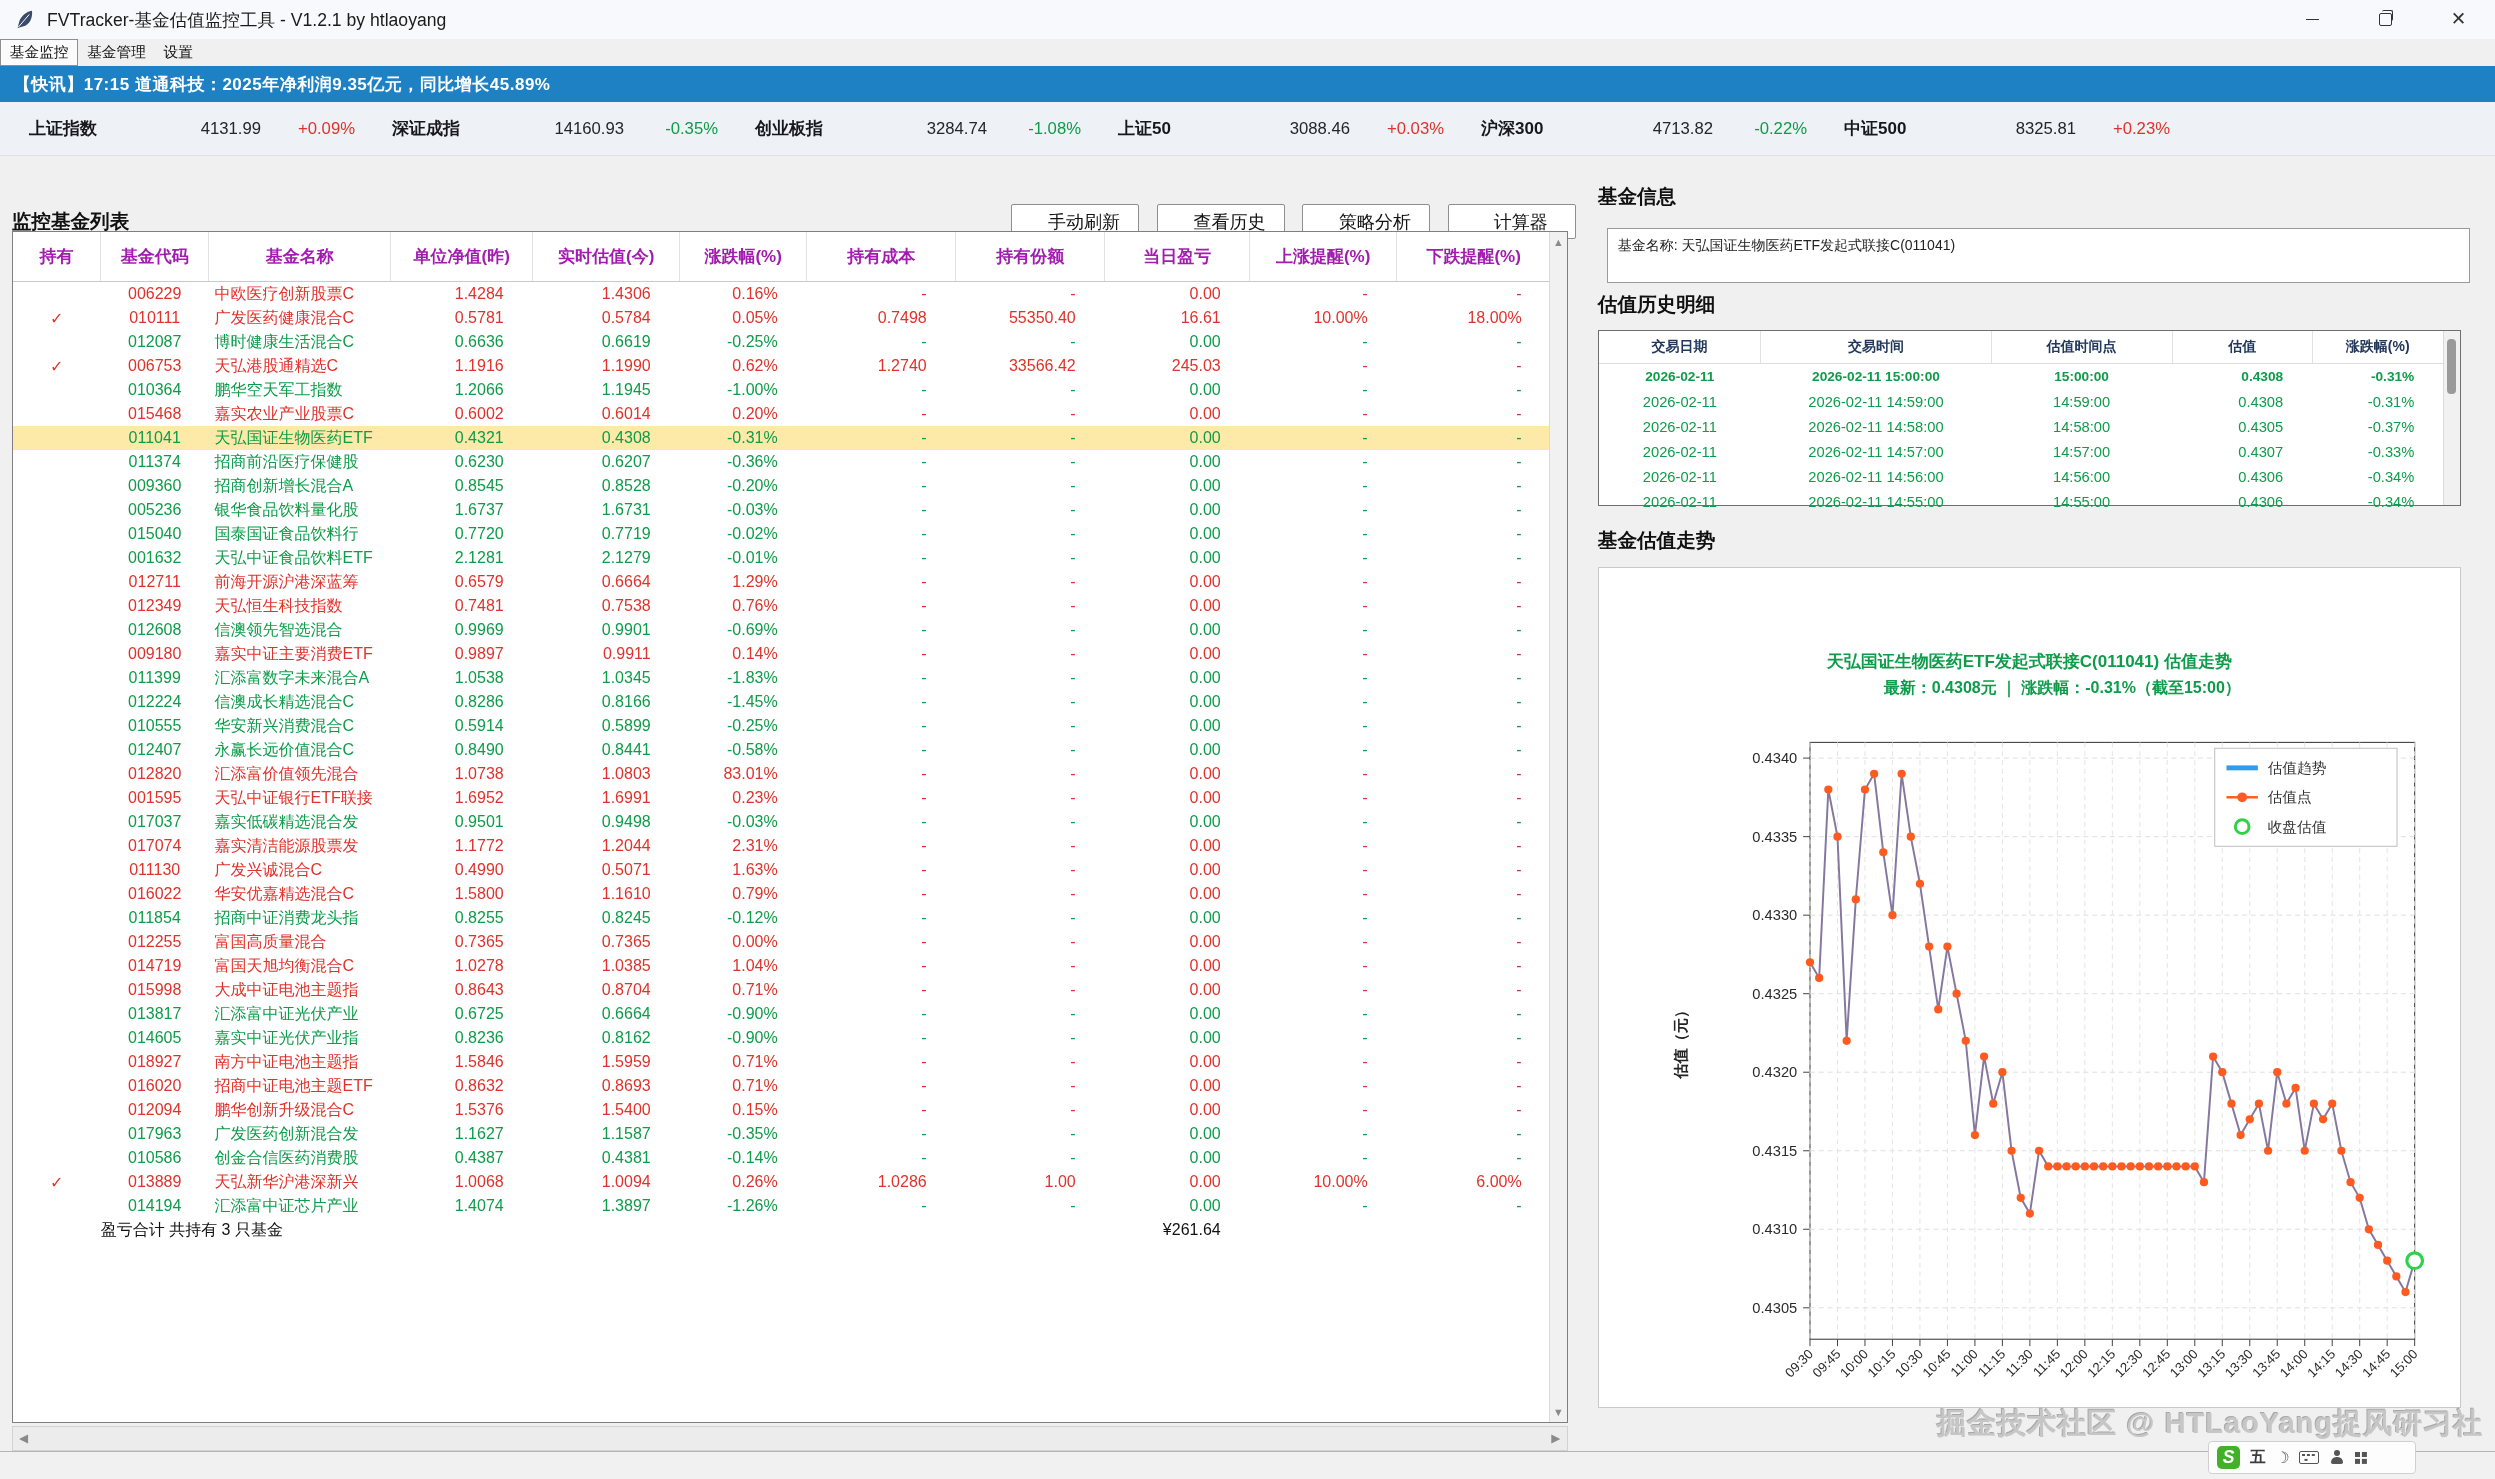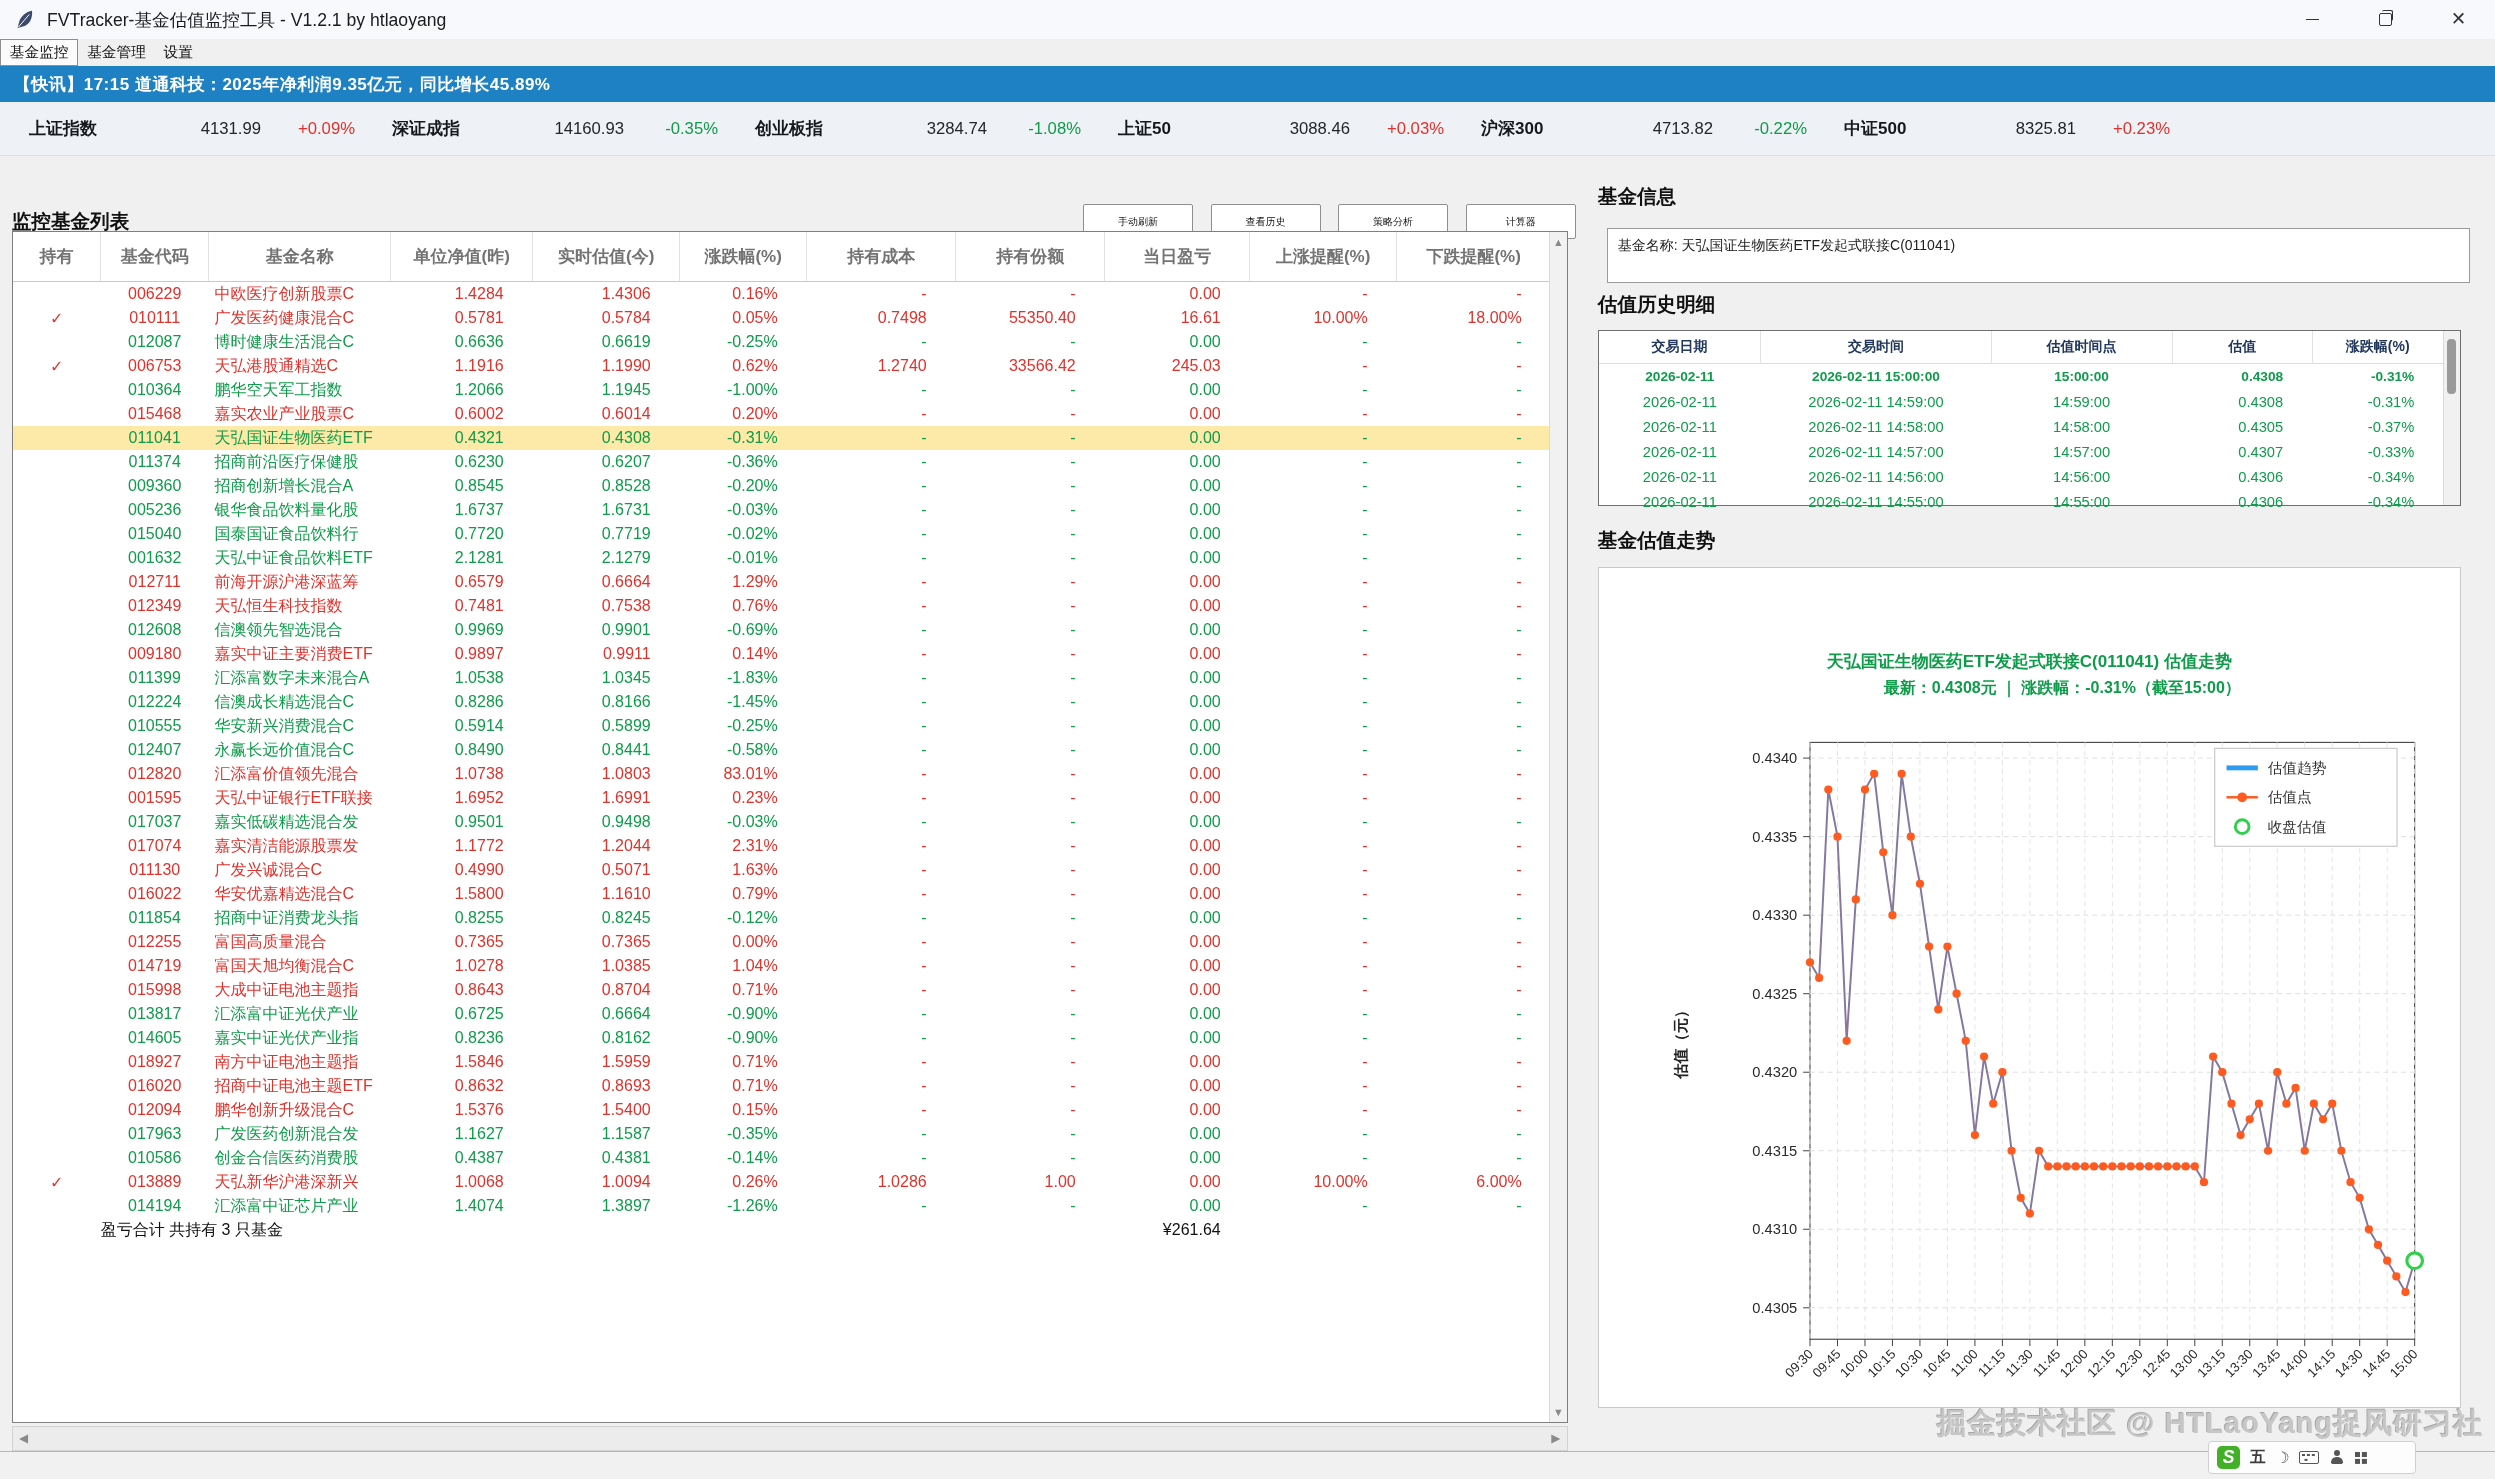--- a/index.html
+++ b/index.html
@@ -25,24 +25,24 @@
   .idx{display:flex;align-items:baseline;margin-right:37px;}
   .idx-name{font-size:17px;font-weight:bold;color:#16181d;width:116px;}
   .idx-val{font-size:16.7px;color:#24262b;width:116px;text-align:right;}
   .idx-pct{font-size:16.7px;width:94px;text-align:right;}
   .c-u{color:var(--up);} .c-d{color:var(--down);}
   
   #left-panel{position:absolute;left:7.8px;top:157px;width:1572px;height:1294px;}
   #lp-head{position:absolute;left:3.9px;top:45px;width:1564px;height:39px;display:flex;align-items:center;}
   #lp-title{font-size:19.6px;font-weight:bold;color:#111;}
   #lp-buttons{margin-left:auto;display:flex;gap:17.6px;}
-  .lp-btn{width:108px;height:33px;background:#fff;border:1px solid #8f8f8f;font-size:10px;color:#111;display:flex;align-items:center;justify-content:center;border-radius:2px;}
+  .lp-btn{width:108px;height:33px;background:#fff;border:1px solid #8f8f8f;font-size:18px;color:#111;display:flex;align-items:center;justify-content:center;border-radius:2px;padding-left:18px;}
   #fund-box{position:absolute;left:3.9px;top:74px;width:1556px;height:1192px;background:#fff;border:1px solid #7f7f7f;box-sizing:border-box;}
   #fund-table{border-collapse:collapse;table-layout:fixed;width:1537px;}
-  #fund-table th{height:47px;font-size:17px;font-weight:bold;color:#737373;border-right:1px solid #e2e2e2;border-bottom:1px solid #c9c9c9;background:#fff;white-space:nowrap;overflow:hidden;margin-top:18px;}
+  #fund-table th{height:47px;font-size:17px;font-weight:bold;color:#a21caf;border-right:1px solid #e2e2e2;border-bottom:1px solid #c9c9c9;background:#fff;white-space:nowrap;overflow:hidden;margin-top:18px;}
   #fund-table td{height:24px;font-size:16px;white-space:nowrap;overflow:hidden;padding:0;}
   td.al{text-align:left;} td.ac{text-align:center;} td.ar{text-align:right;padding-right:29px !important;}
   #fund-table tr.sel td{background:#fdeaa8;}
   #fund-table td.name{padding-left:5.9px;margin-top:32px;}
   tr.r-u td{color:var(--up);} tr.r-d td{color:var(--down);}
   tr.summary td{color:#111;font-size:16px;}
   #v-scroll{position:absolute;right:0;top:0;width:16.7px;height:100%;background:#f1f1f1;border-left:1px solid #dadada;}
   .sc-arrow{position:absolute;left:0;width:16.7px;height:17.6px;color:#8a8a8a;font-size:10.8px;display:flex;align-items:center;justify-content:center;}
   #h-scroll{position:absolute;left:3.9px;top:1269px;width:1556px;height:24.5px;background:#ececec;border:1px solid #d2d2d2;box-sizing:border-box;}
   .hs-arrow{position:absolute;top:0;height:100%;width:21.6px;display:flex;align-items:center;justify-content:center;color:#8a8a8a;font-size:11.8px;}

